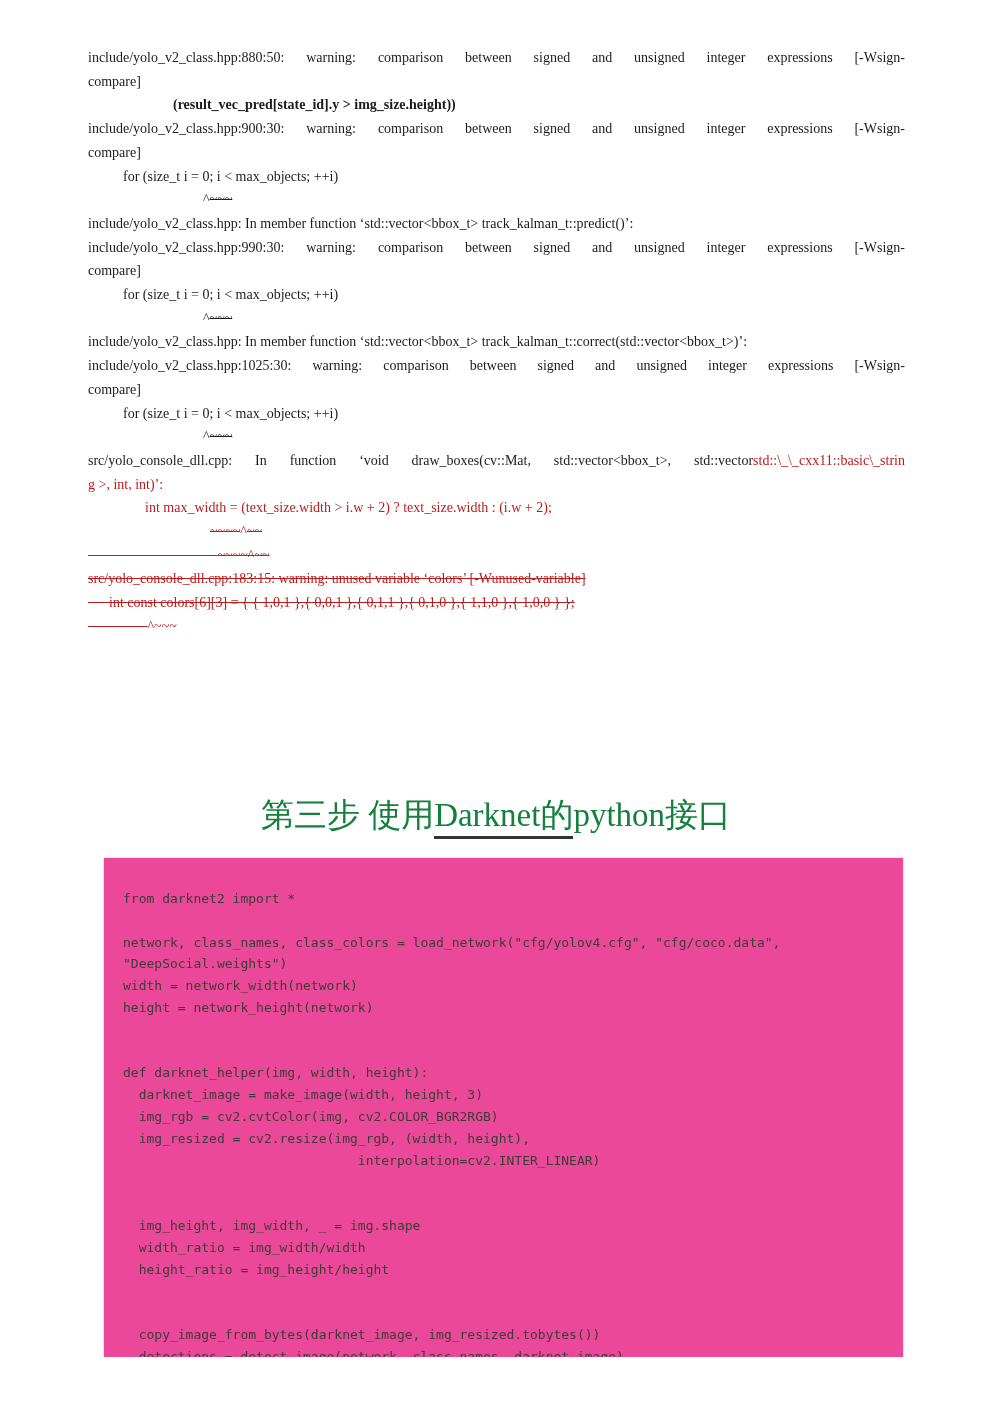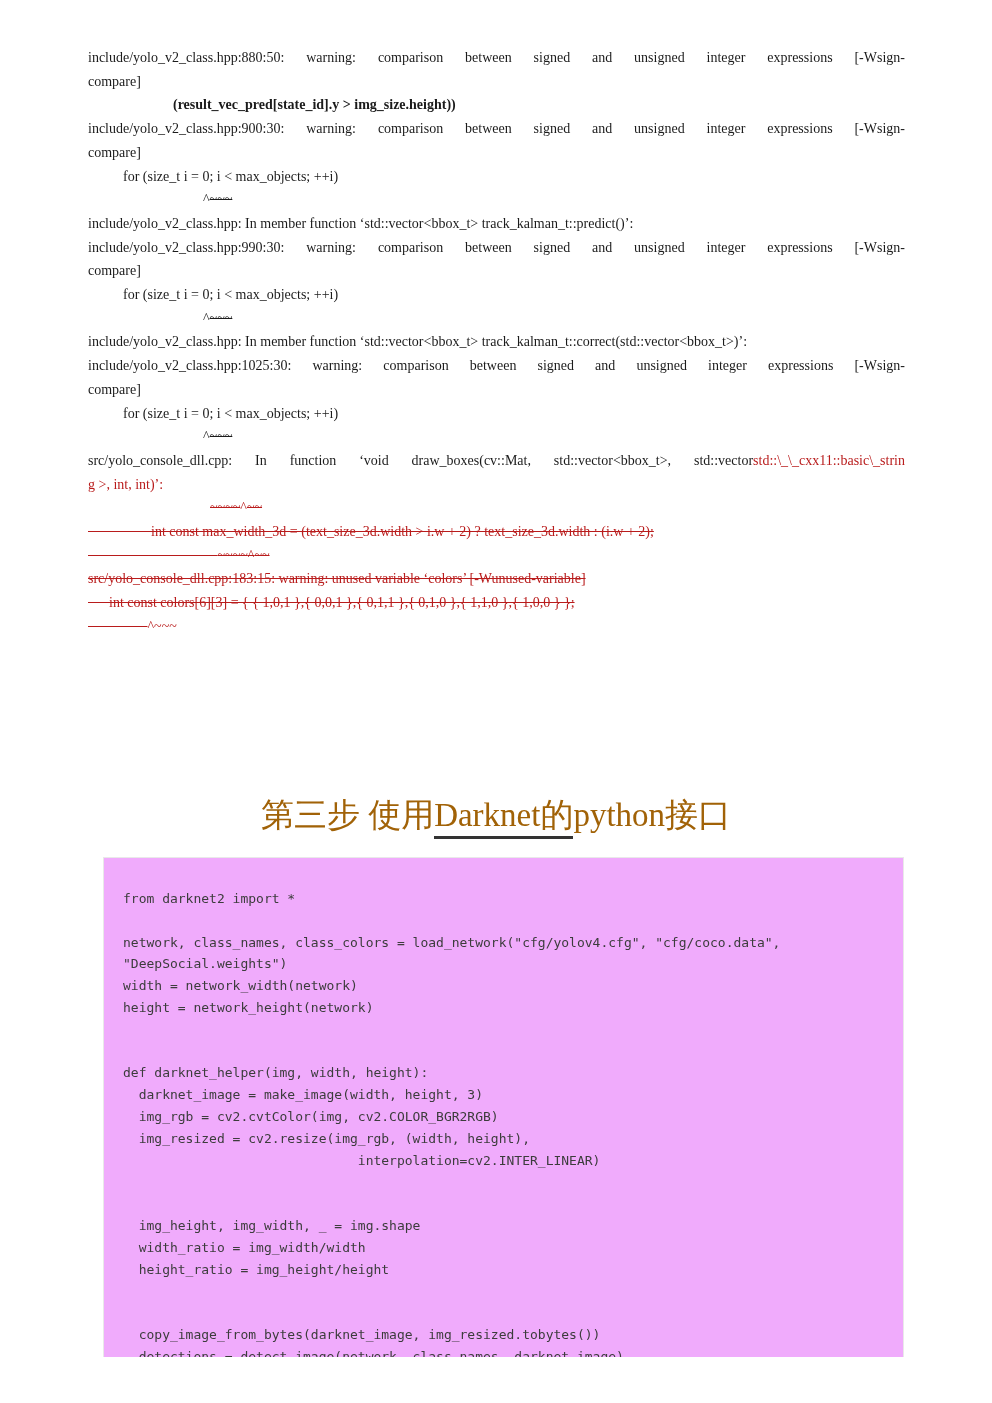--- a/index.html
+++ b/index.html
@@ -19,30 +19,30 @@
   .strike { text-decoration:line-through; }
   .pre { white-space:pre; }
   .ind35 { padding-left:35px; }
   .ind57 { padding-left:57px; }
   .ind85 { padding-left:85px;font-weight:bold; }
   .ind115 { padding-left:115px; }
   .ind122 { padding-left:122px; }
   
   .heading {
     position:absolute; left:0; top:793px; width:992px;
-    text-align:center; font-size:33px; line-height:44px; color:#a16207;
+    text-align:center; font-size:33px; line-height:44px; color:#15803d;
     font-family:"Liberation Serif", serif; font-weight:normal;
   }
   .heading .ul-part {
     border-bottom:3px solid #333333; padding-bottom:3px;
   }
   
   .codebox {
     position:absolute; left:103px; top:857px; width:801px; height:500px;
-    background:#f0abfc; border:1px solid #e9e9e9; border-bottom:none;
+    background:#ec4899; border:1px solid #e9e9e9; border-bottom:none;
     overflow:hidden;
   }
   .codebox code {
     display:block; padding:30px 19px; white-space:pre;
     font-family:"DejaVu Sans Mono", monospace;
     font-size:13px; line-height:21.8px; color:#3c3c3c;
   }
 </style>
 </head>
 <body>
@@ -63,23 +63,23 @@
   <div class="ln ind115"><span>^</span><span class="strike">~~~</span></div>
 
   <div class="ln">include/yolo_v2_class.hpp: In member function ‘std::vector&lt;bbox_t&gt; track_kalman_t::correct(std::vector&lt;bbox_t&gt;)’:</div>
   <div class="ln just">include/yolo_v2_class.hpp:1025:30: warning: comparison between signed and unsigned integer expressions [-Wsign-</div>
   <div class="ln">compare]</div>
   <div class="ln ind35">for (size_t i = 0; i &lt; max_objects; ++i)</div>
   <div class="ln ind115"><span>^</span><span class="strike">~~~</span></div>
 
   <div class="ln just"><span>src/yolo_console_dll.cpp: In function ‘void draw_boxes(cv::Mat, std::vector&lt;bbox_t&gt;, std::vector</span><span class="blue">std::\_\_cxx11::basic\_strin</span></div>
   <div class="ln blue">g &gt;, int, int)’:</div>
+  <div class="ln blue ind57">int max_width = (text_size.width &gt; i.w + 2) ? text_size.width : (i.w + 2);</div>
   <div class="ln blue ind122"><span class="strike">~~~~</span><span>^</span><span class="strike">~~</span></div>
 
-  <div class="ln blue strike pre">                  int const max_width_3d = (text_size_3d.width &gt; i.w + 2) ? text_size_3d.width : (i.w + 2);</div>
   <div class="ln blue pre"><span class="strike">                                     </span><span class="strike">~~~~</span><span class="strike">^</span><span class="strike">~~</span></div>
 
   <div class="ln blue strike">src/yolo_console_dll.cpp:183:15: warning: unused variable ‘colors’ [-Wunused-variable]</div>
   <div class="ln blue strike pre">      int const colors[6][3] = { { 1,0,1 },{ 0,0,1 },{ 0,1,1 },{ 0,1,0 },{ 1,1,0 },{ 1,0,0 } };</div>
   <div class="ln blue pre"><span class="strike">                 </span><span>^</span><span>~~~</span></div>
 </div>
 
 <h2 class="heading"><span>第三步 使用</span><span class="ul-part">Darknet的</span><span>python接口</span></h2>
 
 <div class="codebox">

